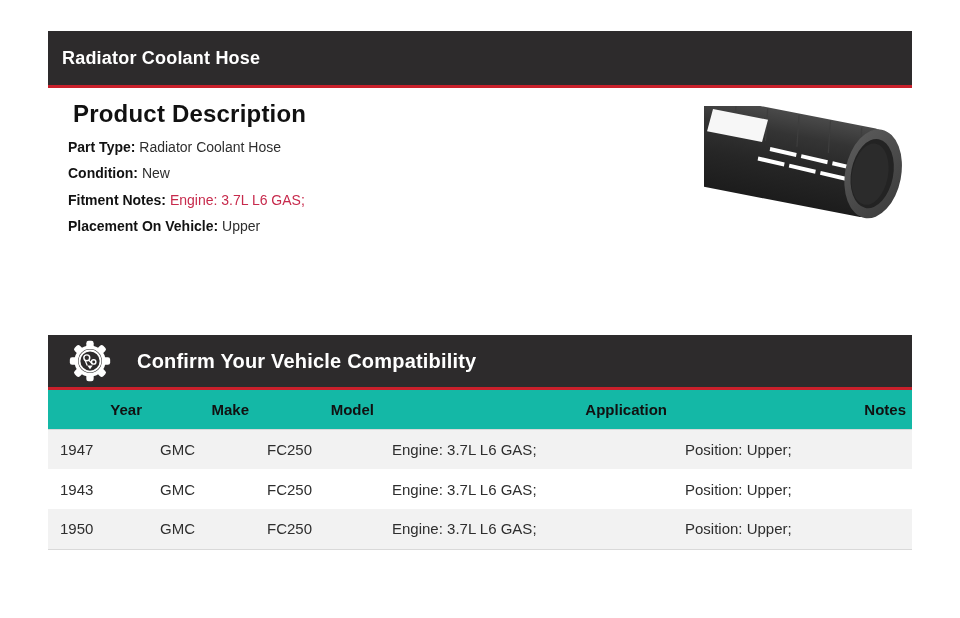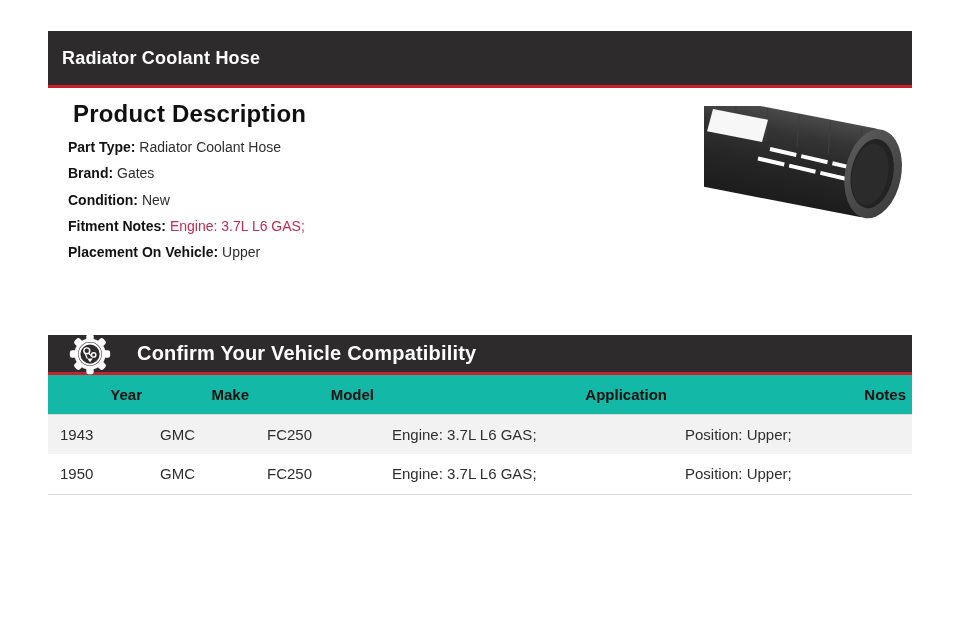--- a/index.html
+++ b/index.html
@@ -58,21 +58,21 @@
   .spec-line .spec-label{font-weight:bold;color:#121212;}
   .spec-line .spec-value{color:var(--text-body);}
   .spec-line .spec-value.highlight{color:var(--fitment-red);}
   .hose-img{
     position:absolute;
     top:6px;right:2px;
     width:206px;height:114px;
   }
   
   .compat-bar{
-    height:40px;
+    height:55px;
     background:var(--bar-bg);
     border-bottom:3px solid var(--accent-red);
     display:flex;align-items:center;
     padding:0 20px;
     gap:25px;
   }
   .compat-bar .gear-wrap{width:44px;height:44px;flex:0 0 auto;}
   .compat-bar h2{
     color:#ffffff;
     font-size:20px;
@@ -117,24 +117,20 @@
     <h1>Radiator Coolant Hose</h1>
   </div>
 
   <div class="desc-section">
     <div class="desc-heading">Product Description</div>
 
     <div class="spec-list">
       <div class="spec-line">
         <span class="spec-label">Part Type:</span>
         <span class="spec-value">Radiator Coolant Hose</span>
-      </div>
-      <div class="spec-line">
-        <span class="spec-label">Brand:</span>
-        <span class="spec-value">Gates</span>
       </div>
       <div class="spec-line">
         <span class="spec-label">Condition:</span>
         <span class="spec-value">New</span>
       </div>
       <div class="spec-line">
         <span class="spec-label">Fitment Notes:</span>
         <span class="spec-value highlight">Engine: 3.7L L6 GAS;</span>
       </div>
       <div class="spec-line">
@@ -214,20 +210,27 @@
       <tr>
         <th>Year</th>
         <th>Make</th>
         <th>Model</th>
         <th>Application</th>
         <th>Notes</th>
       </tr>
     </thead>
     <tbody>
       <tr>
+        <td>1947</td>
+        <td>GMC</td>
+        <td>FC250</td>
+        <td>Engine: 3.7L L6 GAS;</td>
+        <td>Position: Upper;</td>
+      </tr>
+      <tr>
         <td>1943</td>
         <td>GMC</td>
         <td>FC250</td>
         <td>Engine: 3.7L L6 GAS;</td>
         <td>Position: Upper;</td>
       </tr>
       <tr>
         <td>1950</td>
         <td>GMC</td>
         <td>FC250</td>

